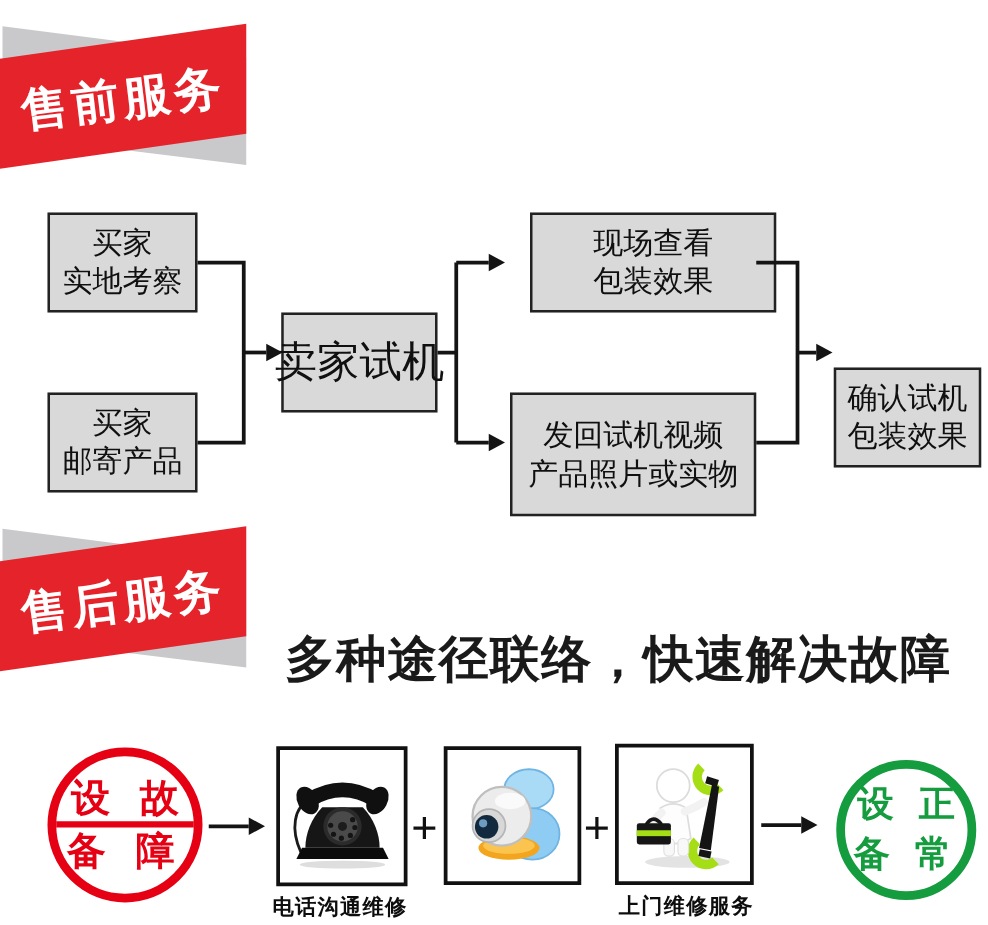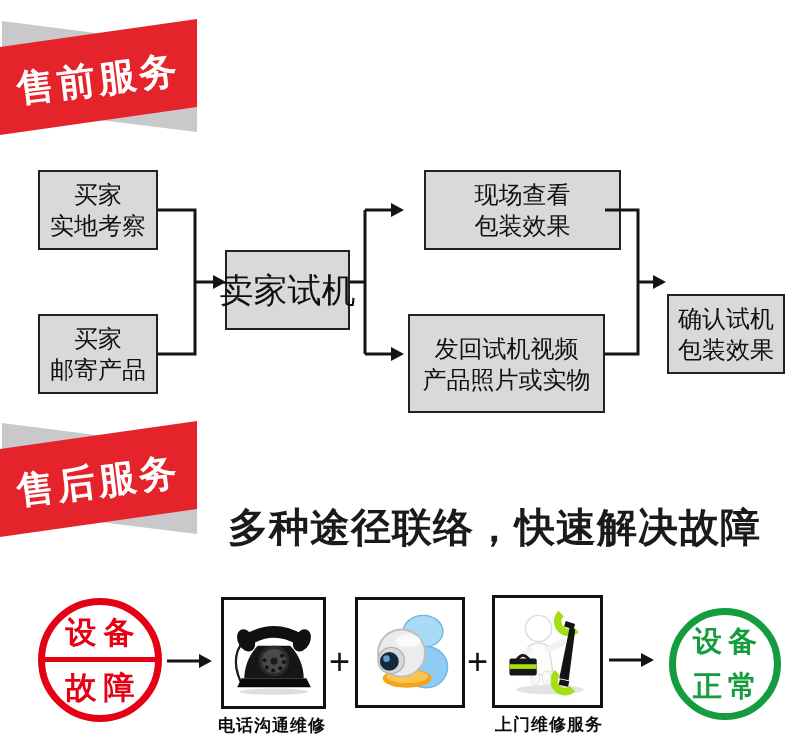--- a/index.html
+++ b/index.html
@@ -20,21 +20,21 @@
     position:absolute;background:#d9d9d9;border:2px solid #222;
     display:flex;flex-direction:column;align-items:center;justify-content:center;
     font-size:24px;font-weight:500;line-height:31px;color:#101010;
     box-sizing:border-box;text-align:center;white-space:nowrap;
   }
   .flowbox.single{font-size:34px;text-align:right;}
 
   
   .stamp{
     position:absolute;border-radius:50%;box-sizing:border-box;background:#fff;
-    display:flex;flex-direction:column;font-weight:700;text-align:center;
+    display:flex;flex-direction:row;font-weight:700;text-align:center;
   }
   .stamp .row{flex:1;display:flex;align-items:center;justify-content:center;}
   .stamp-fault{width:124px;height:124px;left:38px;top:598px;border:7px solid #e60013;color:#e60013;font-size:31px;letter-spacing:7px;text-indent:7px;}
   .stamp-fault .midline{position:absolute;left:0;right:0;top:calc(50% - 3px);height:5px;background:#e60013;}
   .stamp-ok{width:112px;height:112px;left:669px;top:608px;border:7px solid #149c3f;color:#149c3f;font-size:29px;letter-spacing:6px;text-indent:6px;padding:4px 0;}
 
   
   .step{position:absolute;display:flex;flex-direction:column;align-items:flex-end;}
   .step .frame{
     background:#fff;border:3px solid #111;box-sizing:border-box;

